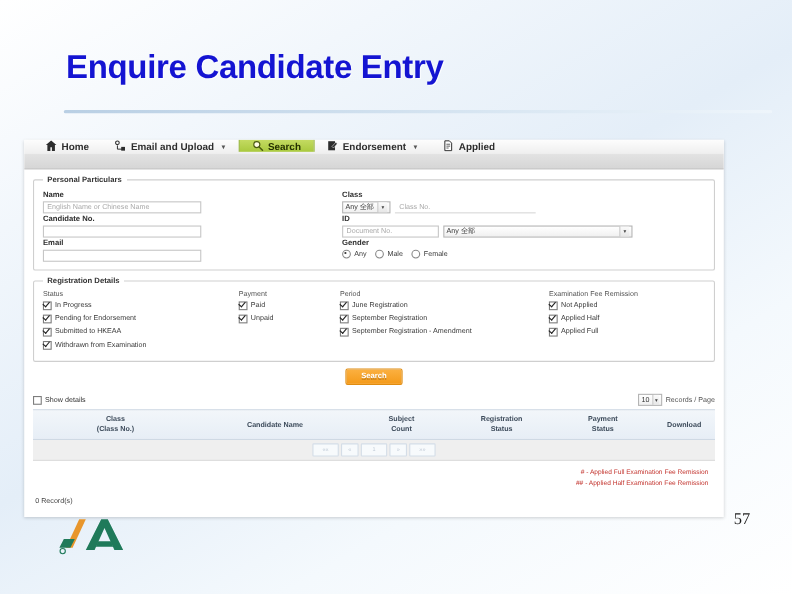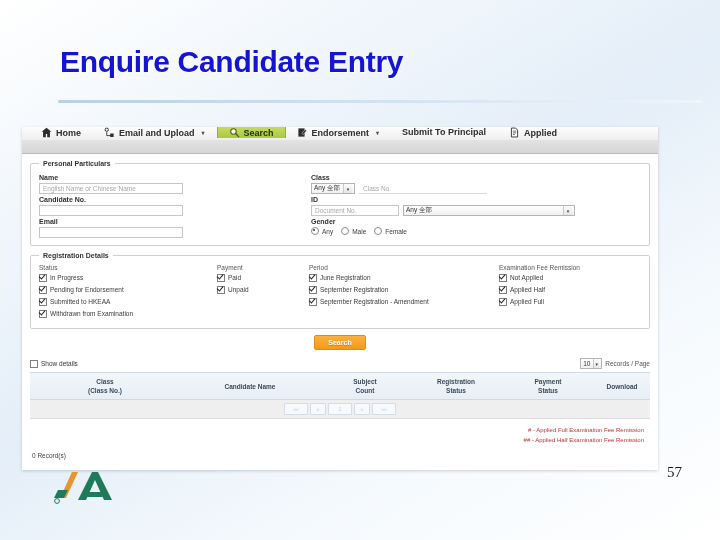--- a/index.html
+++ b/index.html
@@ -226,23 +226,20 @@
         <span class="nav-ico">
           <svg viewBox="0 0 16 16" width="11" height="11">
             <rect x="2" y="2" width="9" height="12" fill="#2d2d2d"></rect>
             <path d="M9 11 14 5.5l-2-2L7 9z" fill="#2d2d2d" stroke="#fff" stroke-width=".7"></path>
           </svg>
         </span>
         <span>Endorsement</span>
         <span class="caret">▾</span>
       </div>
 
-      <div class="navitem">
-        <span>Submit To Principal</span>
-      </div>
 
       <div class="navitem">
         <span class="nav-ico">
           <svg viewBox="0 0 16 16" width="11" height="11">
             <path d="M3.5 1.5h6l3 3v10h-9z" fill="#fff" stroke="#2d2d2d" stroke-width="1.3"></path>
             <path d="M5.5 6h5M5.5 8.5h5M5.5 11h3" stroke="#2d2d2d" stroke-width="1"></path>
           </svg>
         </span>
         <span>Applied</span>
       </div>

